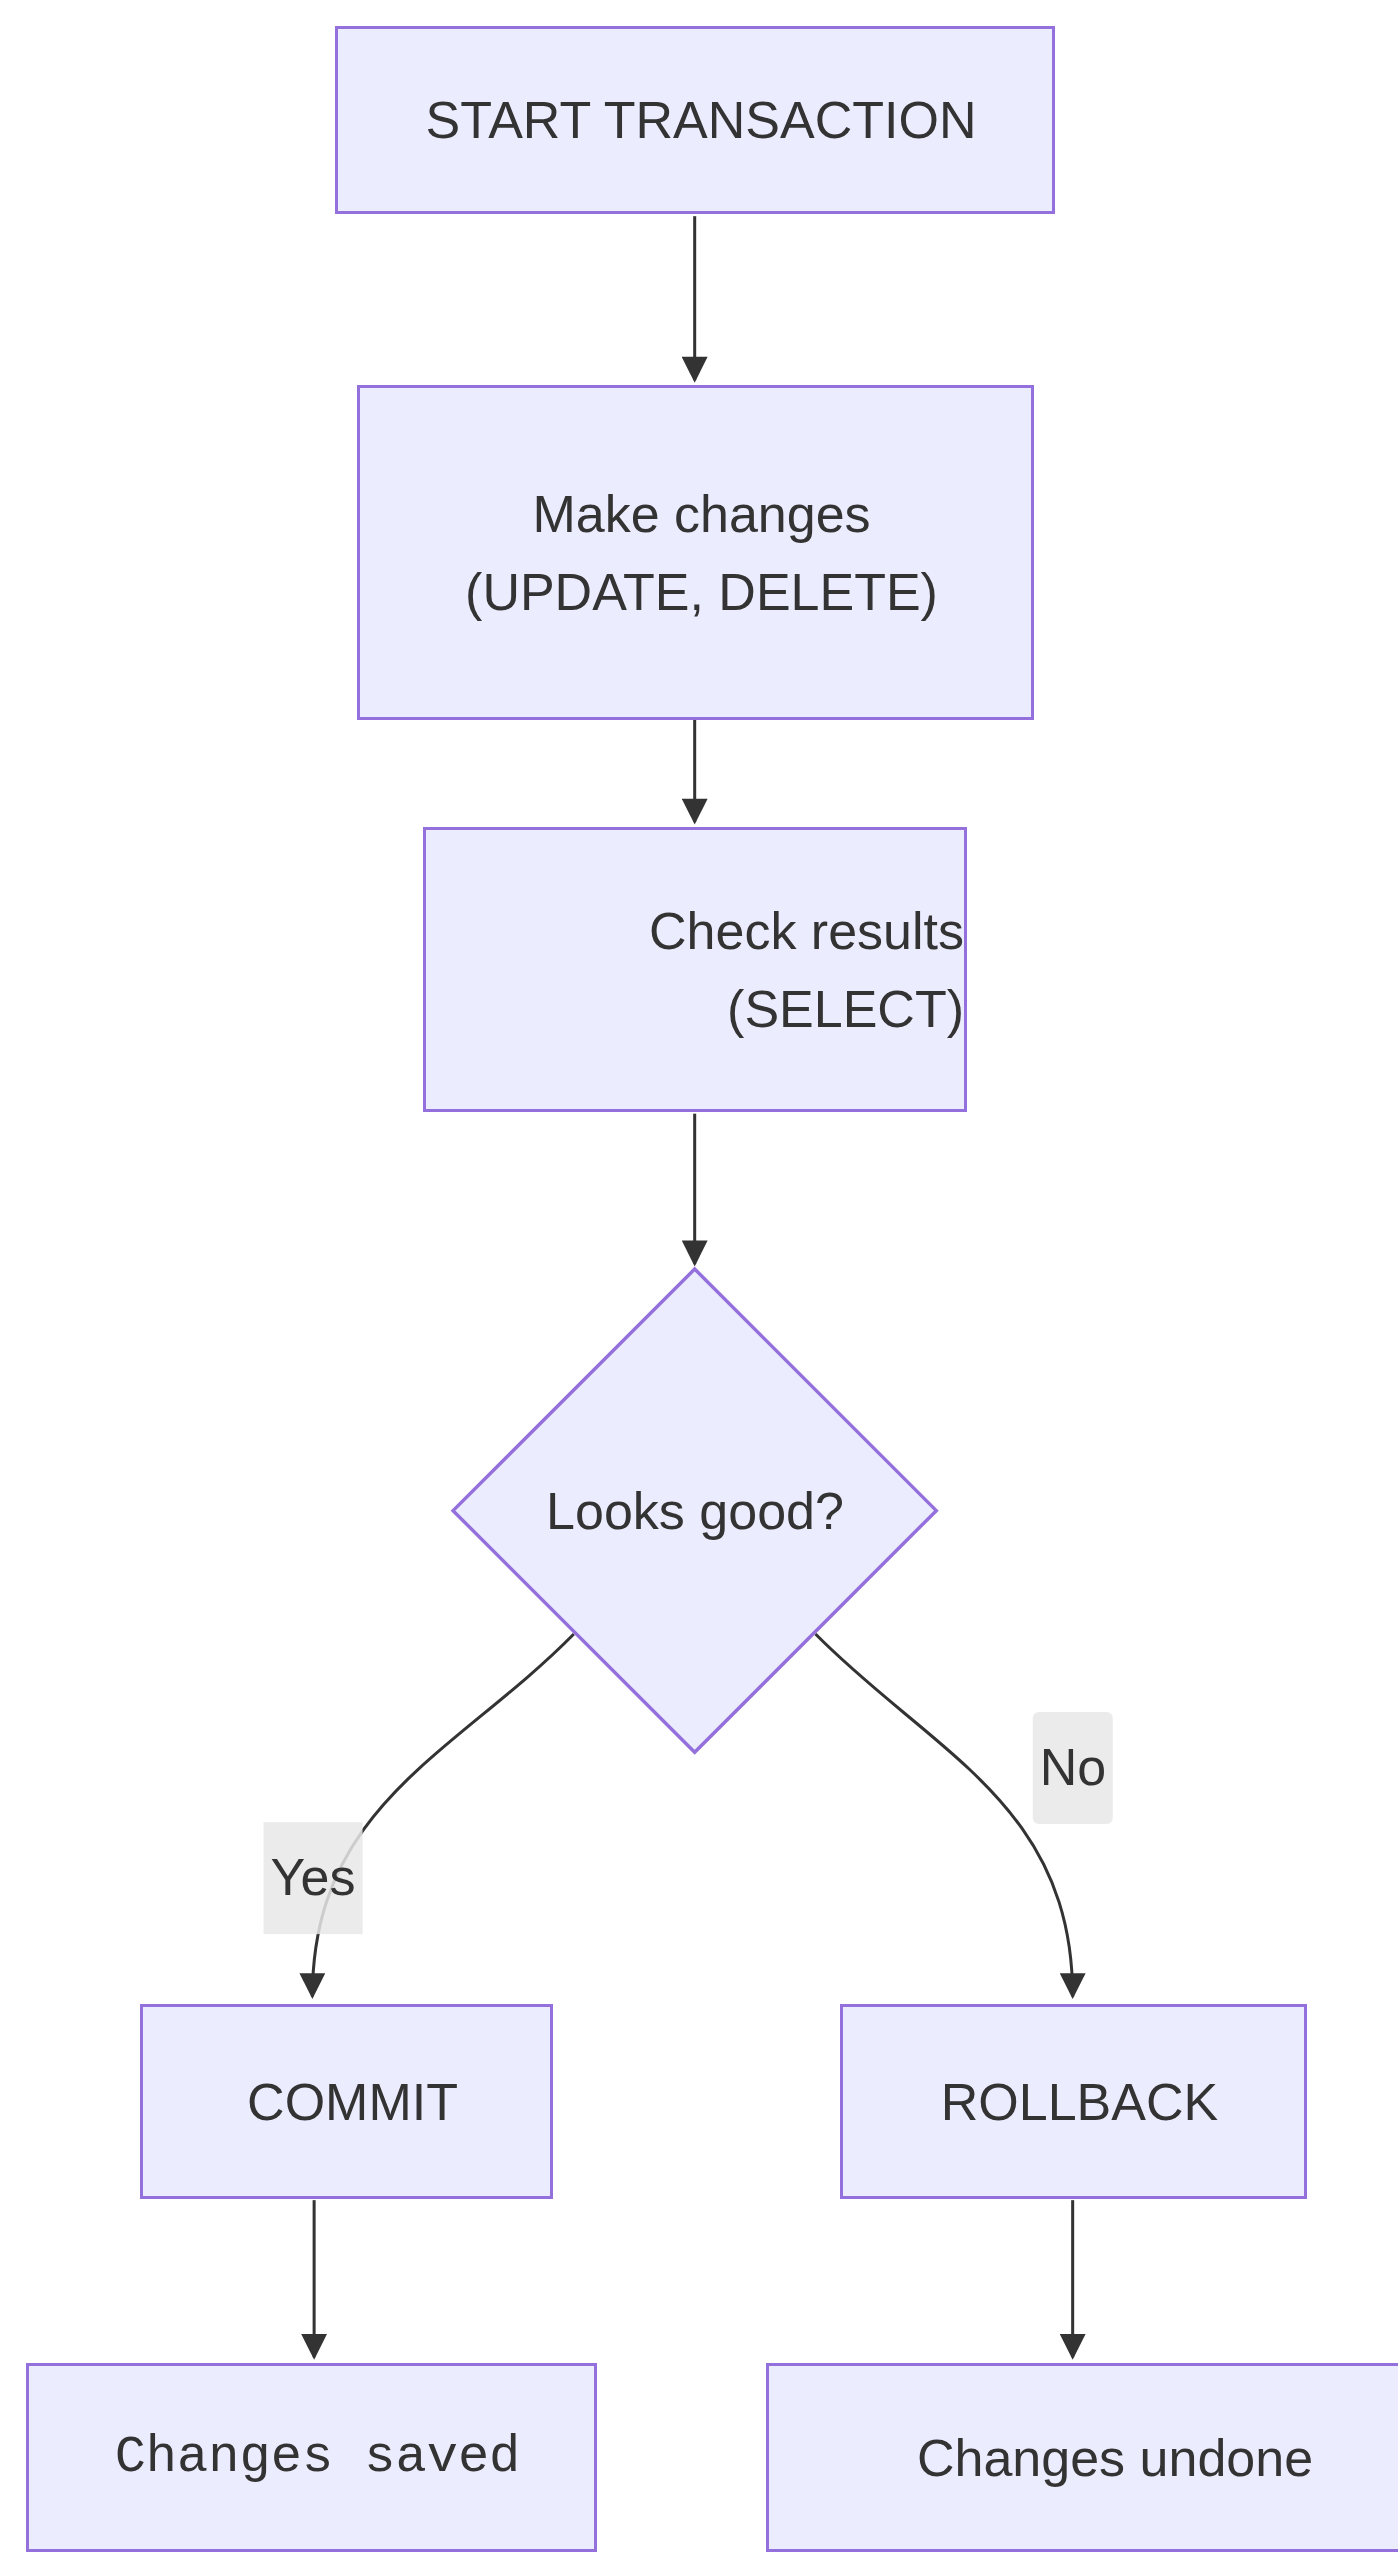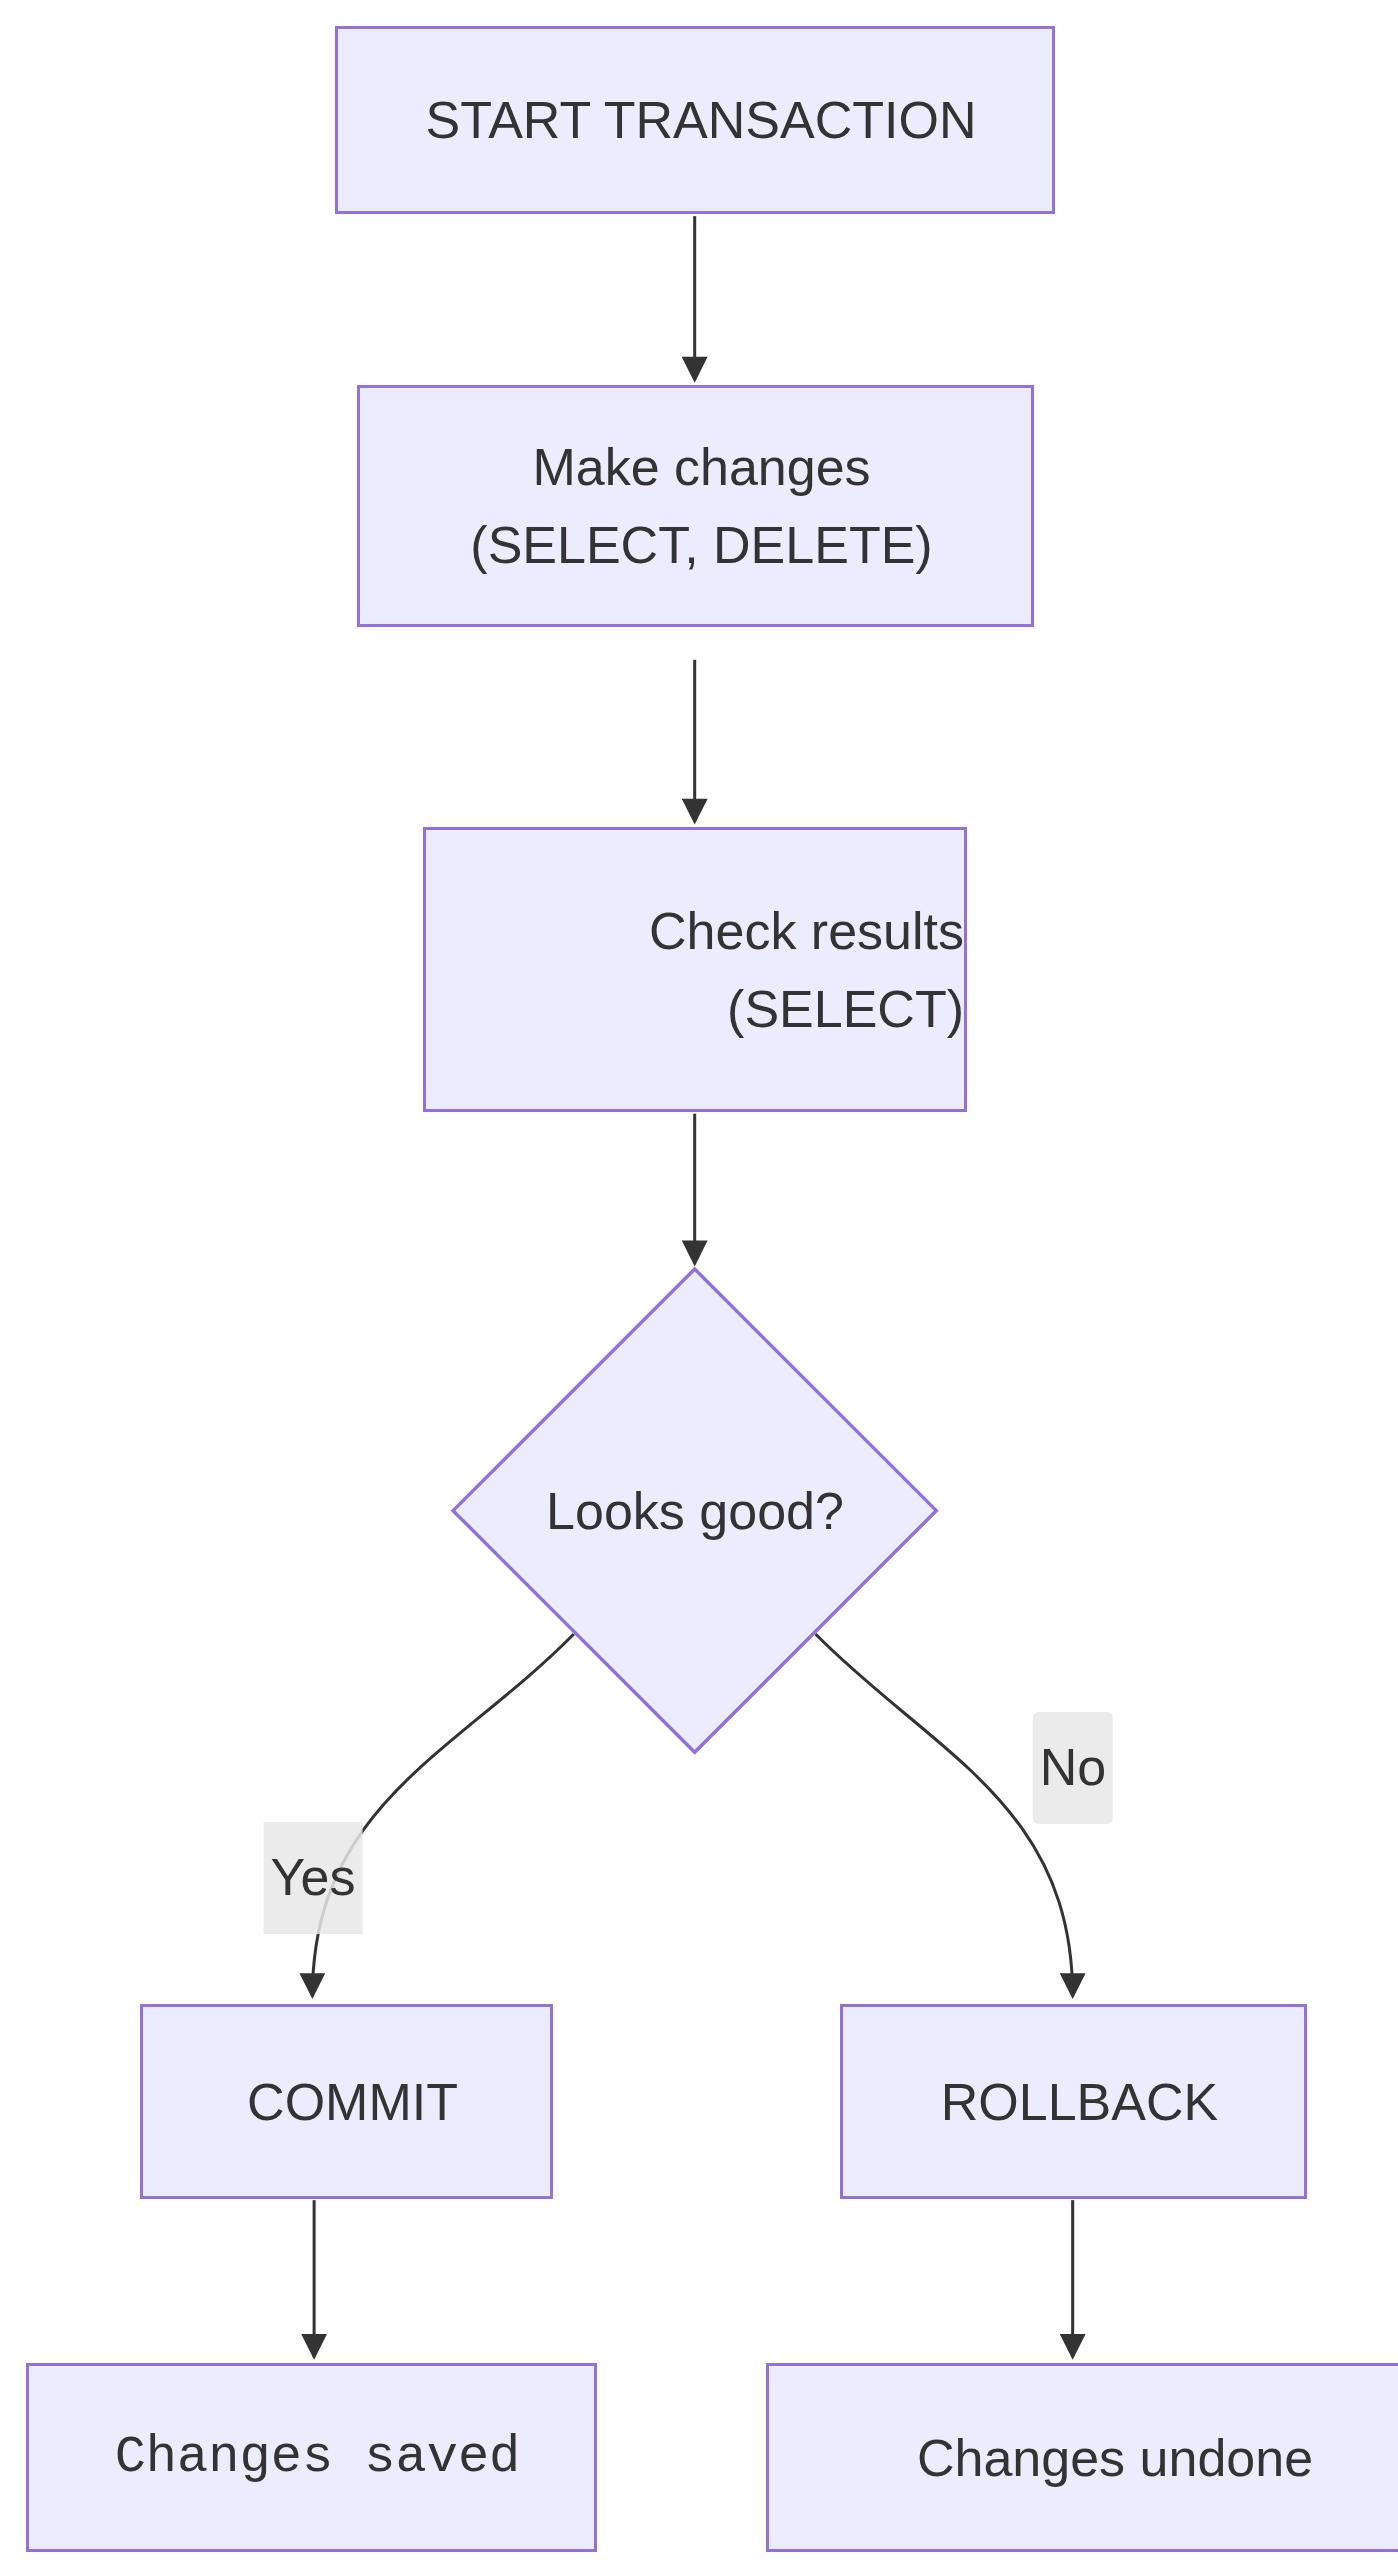--- a/index.html
+++ b/index.html
@@ -31,21 +31,21 @@
     display: flex;
     flex-direction: column;
     align-items: center;
     justify-content: center;
     text-align: center;
     font-size: 52px;
     line-height: 1.5;
     padding-left: 12px;
   }
   #n-start    { left: 335px;  top: 26px;   width: 720px; height: 188px; }
-  #n-make     { left: 357px;  top: 385px;  width: 677px; height: 242px; }
+  #n-make     { left: 357px;  top: 385px;  width: 677px; height: 335px; }
   #n-check    { left: 423px;  top: 827px;  width: 544px; height: 285px; align-items: flex-end; }
   #n-commit   { left: 108px;  top: 2004px; width: 413px; height: 195px; margin-left: 32px; }
   #n-rollback { left: 840px;  top: 2004px; width: 467px; height: 195px; }
   #n-saved    { left: 26px;   top: 2363px; width: 571px; height: 189px; font-family: Liberation Mono, monospace; }
   #n-undone   { left: 766px;  top: 2363px; width: 686px; height: 189px; }
 
   .diamond-label {
     position: absolute;
     left: 695px;
     top: 1511px;
@@ -87,21 +87,21 @@
 
     <polygon points="805,1470 1085,1750 805,2030 525,1750" fill="#ECECFF" stroke="#9370DB" stroke-width="4"></polygon>
   </svg>
 
   <div class="node" id="n-start">
     <span>START TRANSACTION</span>
   </div>
 
   <div class="node" id="n-make">
     <span>Make changes</span>
-    <span>(SELECT, DELETE)</span>
+    <span>(UPDATE, DELETE)</span>
   </div>
 
   <div class="node" id="n-check">
     <span>Check results</span>
     <span>(SELECT)</span>
   </div>
 
   <div class="diamond-label">Looks good?</div>
 
   <span class="edge-label" id="lbl-yes">Yes</span>

